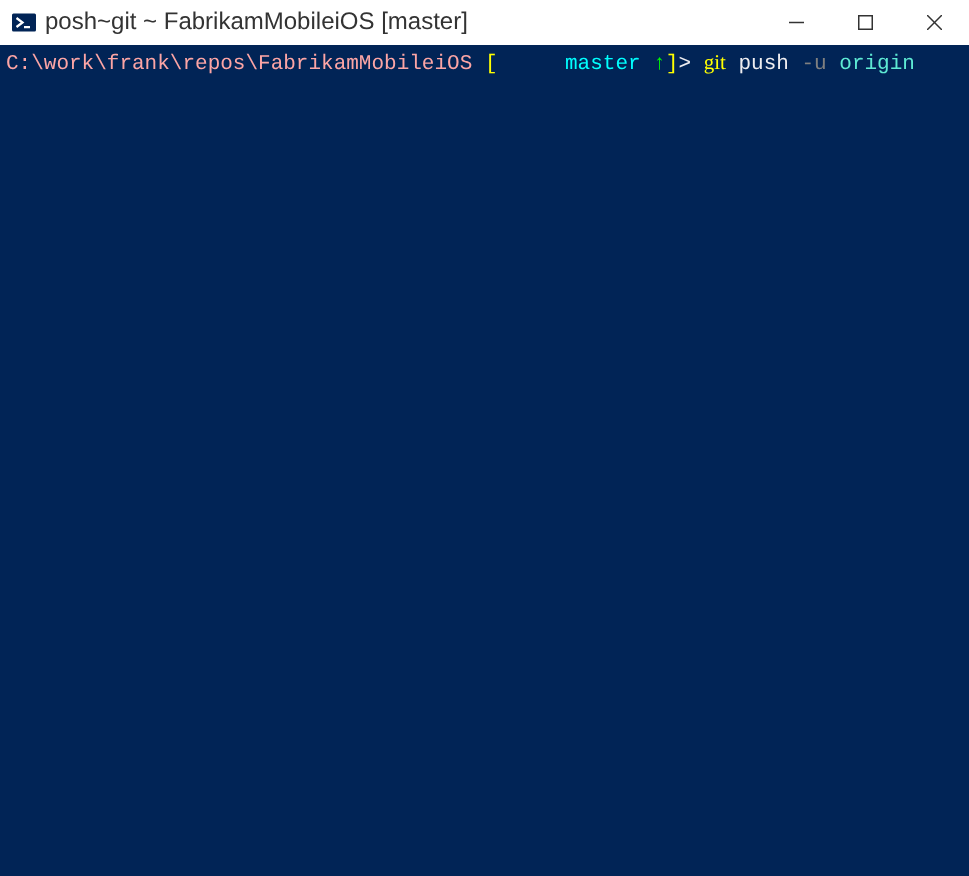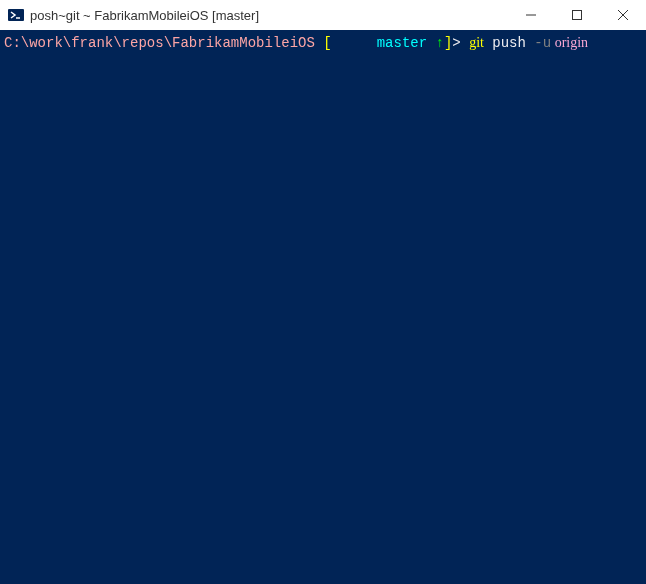--- a/index.html
+++ b/index.html
@@ -20,21 +20,21 @@
     }
     .titlebar-icon {
       width: 16px;
       height: 16px;
       margin-right: 6px;
       display: flex;
       align-items: center;
       justify-content: center;
     }
     .titlebar-title {
-      font-size: 13px;
+      font-size: 16px;
       color: #333;
       flex: 1;
     }
     .window-controls {
       display: flex;
       height: 100%;
     }
     .window-control {
       width: 46px;
       height: 100%;
@@ -62,21 +62,21 @@
       white-space: pre;
     }
     .path { color: #fca5a5; }
     .branch-bracket { color: #ffff00; }
     .branch-name { color: #00ffff; padding-left: 45px; }
     .branch-arrow { color: #00ff00; }
     .prompt-symbol { color: #eeedf0; }
     .cmd-git { color: #ffff00; font-family: Liberation Serif, serif; }
     .cmd-push { color: #eeedf0; }
     .cmd-flag { color: #808080; }
-    .cmd-origin { color: #f9a8d4; font-family: Liberation Serif, serif; }
+    .cmd-origin { color: #5eead4; }
   </style>
 </head>
 <body>
 
 <div class="titlebar">
   <div class="titlebar-icon">
     <svg width="16" height="16" viewBox="0 0 16 16">
       <rect x="0" y="2" width="16" height="12" rx="1" fill="#012456"></rect>
       <path d="M3 5 L7 8 L3 11" stroke="#fff" stroke-width="1.5" fill="none"></path>
       <line x1="8" y1="11" x2="12" y2="11" stroke="#fff" stroke-width="1.5"></line>

